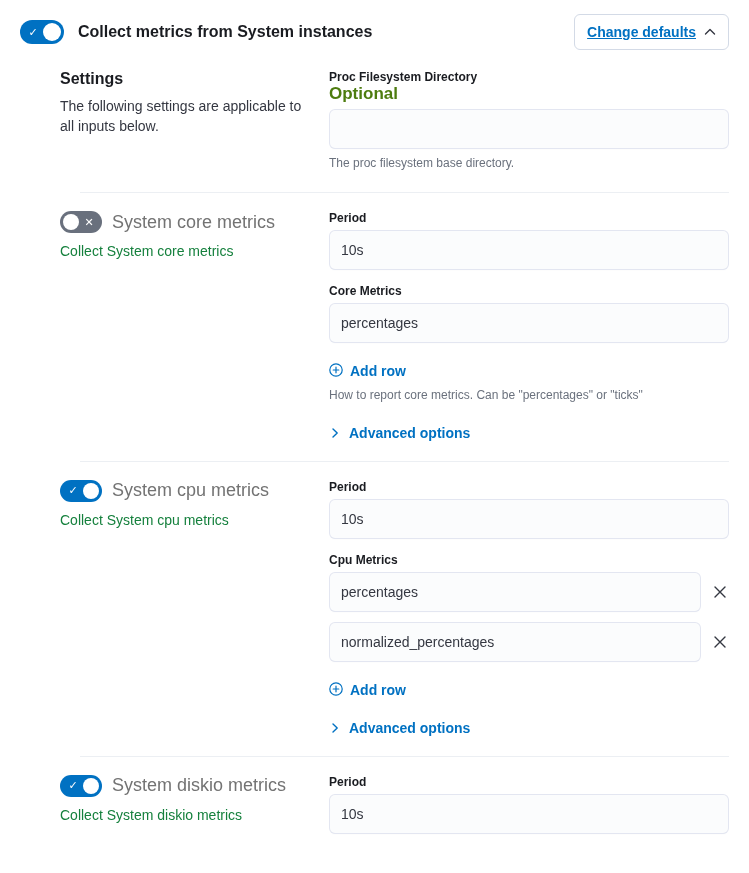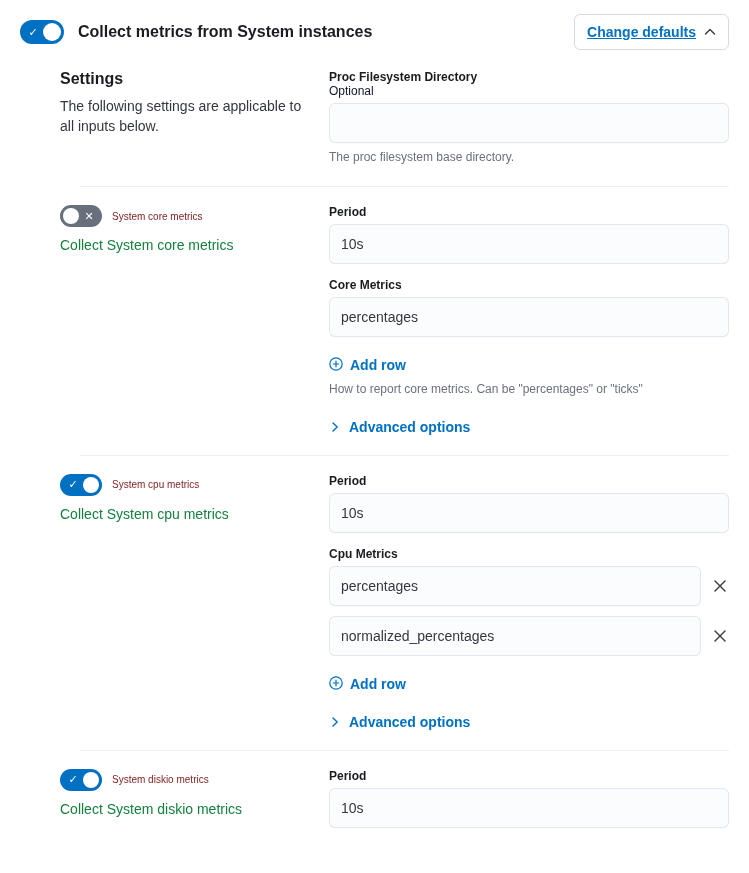--- a/index.html
+++ b/index.html
@@ -130,22 +130,22 @@
     line-height: 1.45;
     margin: 0;
   }
 
   .stream-header {
     display: flex;
     align-items: center;
     gap: 10px;
   }
   .stream-name {
-    font-size: 10px;
-    color: #7f1d1d;
+    font-size: 18px;
+    color: #737373;
   }
   .stream-desc {
     font-size: 14px;
     color: #15803d;
     margin-top: 10px;
     padding-left: 0px;
   }
 
   
   .field { margin-bottom: 2px; }
@@ -155,23 +155,23 @@
     justify-content: space-between;
     margin-bottom: 5px;
     flex-direction: column;
   }
   .field-label {
     font-size: 12px;
     font-weight: bold;
     color: #1a1c21;
   }
   .field-optional {
-    font-size: 12px;
-    color: #0f172a;
-    font-weight: normal;
+    font-size: 17px;
+    color: #4d7c0f;
+    font-weight: bold;
   }
   .input {
     width: 100%;
     height: 40px;
     border: none;
     border-radius: 6px;
     background: #fbfcfd;
     box-shadow: 0 0 0 1px rgba(17,43,134,0.10) inset, 0 1px 1px -1px rgba(152,162,179,0.2);
     padding: 0 12px;
     font-size: 14px;

